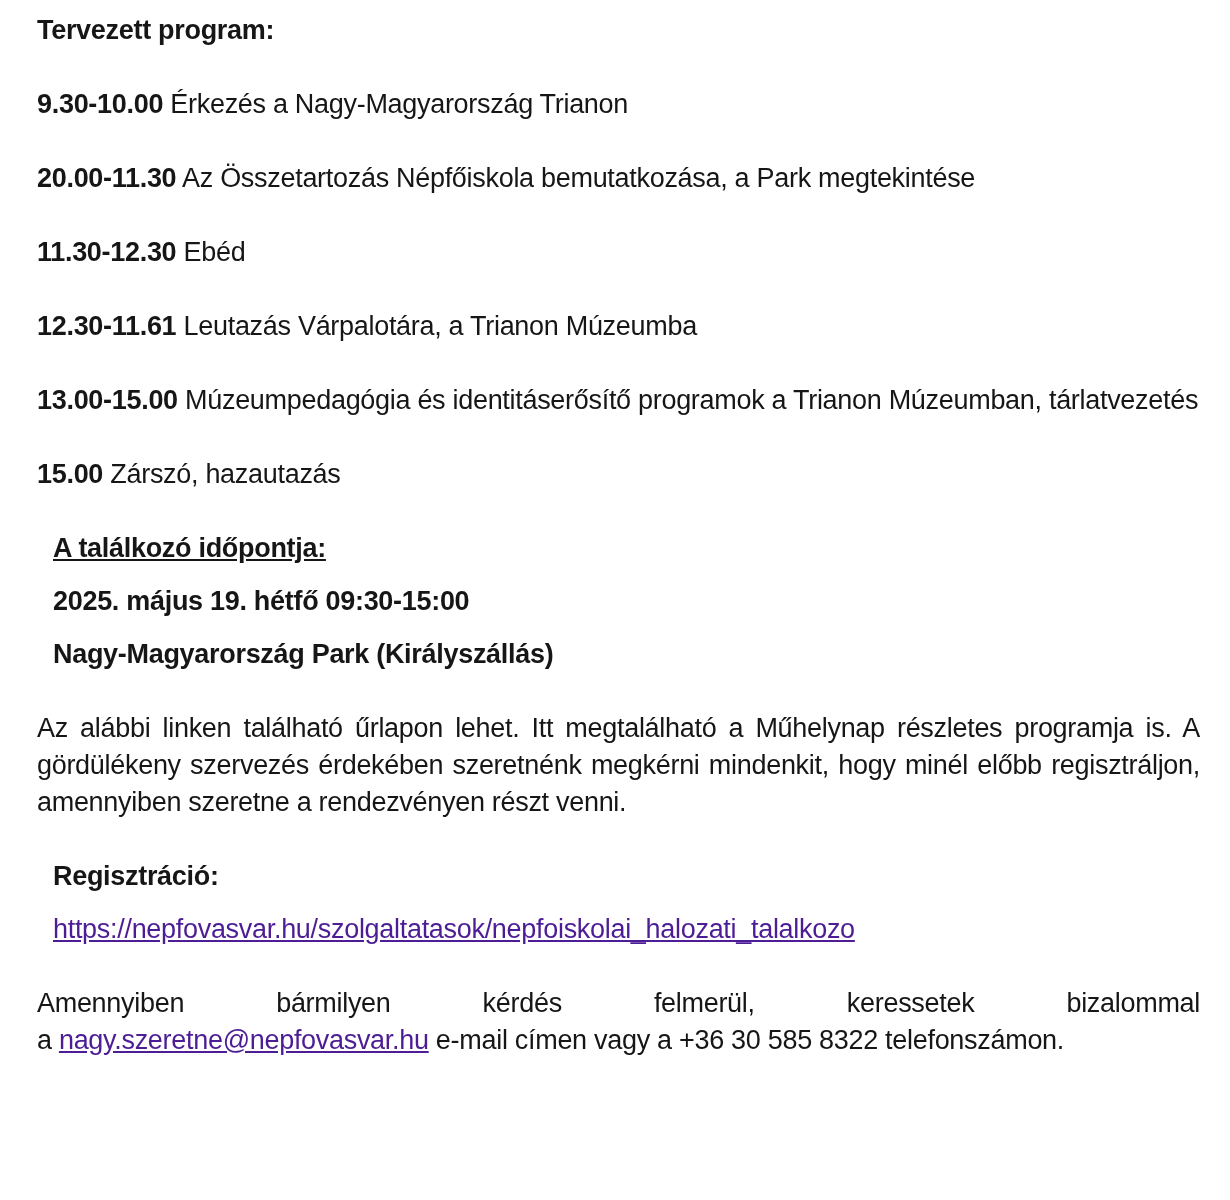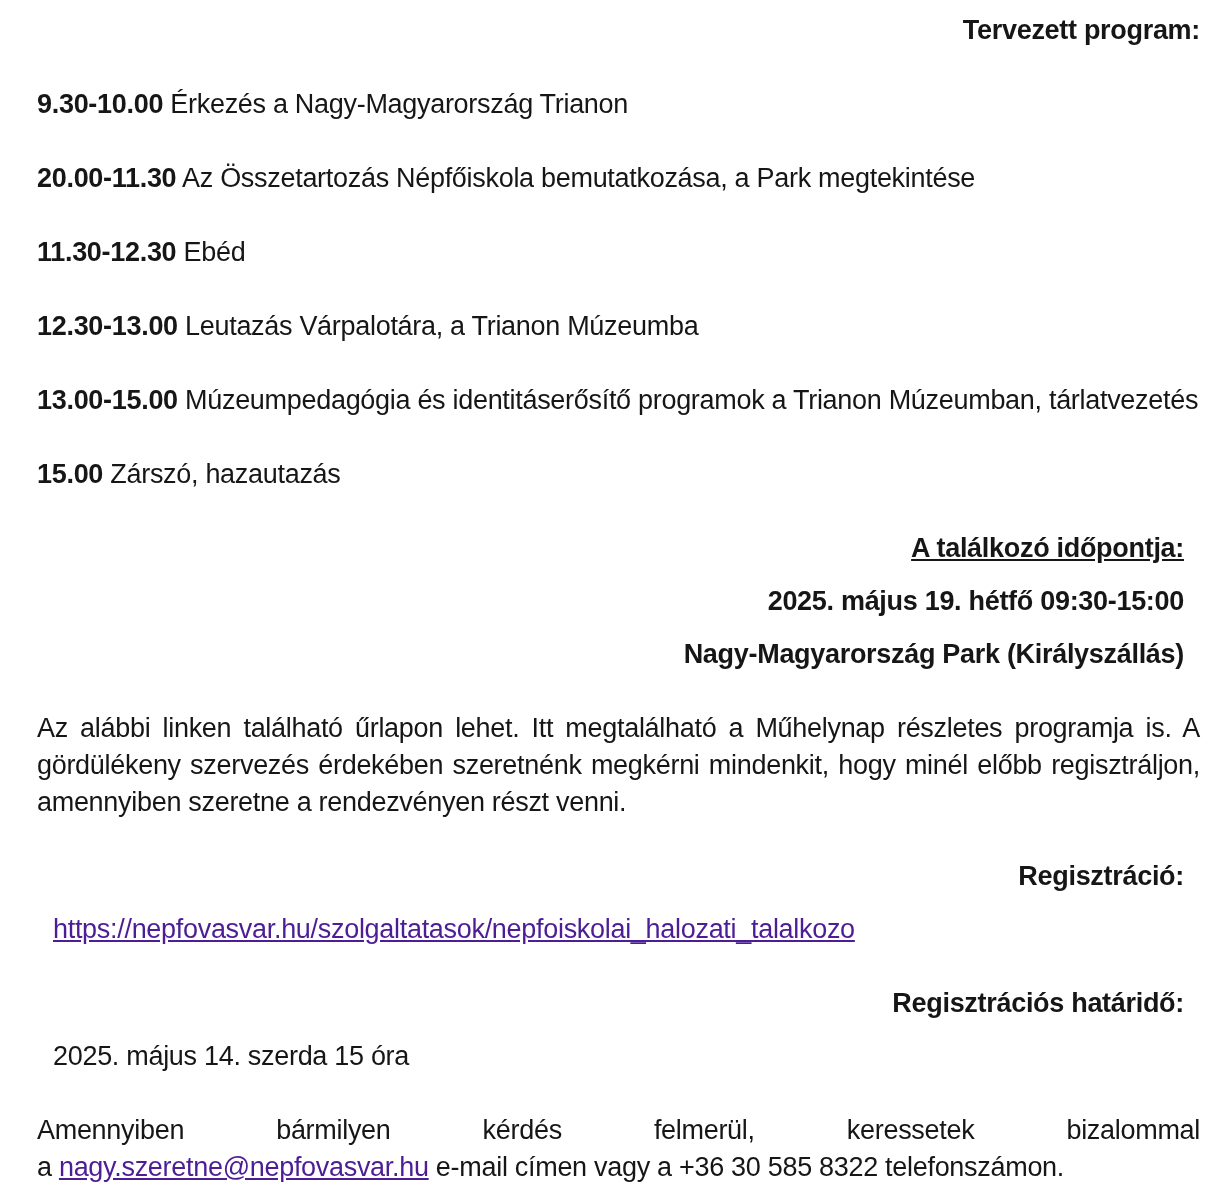--- a/index.html
+++ b/index.html
@@ -18,21 +18,21 @@
     padding: 12px 30px 0 37px;
     font-family: "Liberation Sans", sans-serif;
     font-size: 27px;
     line-height: 37px;
     color: #161616;
     letter-spacing: -0.3px;
   }
   .doc p { margin: 0 0 37px 0; }
   .block { margin: 0 0 37px 0; }
   .block p { margin: 16px; }
-  .bold { font-weight: 700; text-align: right; }
+  .bold { font-weight: 700; }
   .underline { text-decoration: underline; }
   .justify { text-align: justify; }
   .justify-full { text-align: justify; text-align-last: justify; margin-bottom: 0 !important; }
   .line2 { margin-bottom: 0 !important; }
   a.link {
     color: #4c1d95;
     text-decoration: underline;
     cursor: pointer;
     word-break: break-all;
   }
@@ -43,42 +43,38 @@
 <div class="doc">
 
   <p class="bold">Tervezett program:</p>
 
   <p class="justify"><span class="bold">9.30-10.00</span> <span>Érkezés a Nagy-Magyarország Trianon</span></p>
 
   <p class="justify"><span class="bold">20.00-11.30</span> <span>Az Összetartozás Népfőiskola bemutatkozása, a Park megtekintése</span></p>
 
   <p class="justify"><span class="bold">11.30-12.30</span> <span>Ebéd</span></p>
 
-  <p class="justify"><span class="bold">12.30-13.00</span> <span>Leutazás Várpalotára, a Trianon Múzeumba</span></p>
+  <p class="justify"><span class="bold">12.30-11.61</span> <span>Leutazás Várpalotára, a Trianon Múzeumba</span></p>
 
   <p class="justify"><span class="bold">13.00-15.00</span> <span>Múzeumpedagógia és identitáserősítő programok a Trianon Múzeumban, tárlatvezetés</span></p>
 
   <p class="justify"><span class="bold">15.00</span> <span>Zárszó, hazautazás</span></p>
 
   <div class="block">
     <p class="bold underline">A találkozó időpontja:</p>
     <p class="bold">2025. május 19. hétfő 09:30-15:00</p>
     <p class="bold">Nagy-Magyarország Park (Királyszállás)</p>
   </div>
 
   <p class="justify">Az alábbi linken található űrlapon lehet. Itt megtalálható a Műhelynap részletes programja is. A gördülékeny szervezés érdekében szeretnénk megkérni mindenkit, hogy minél előbb regisztráljon, amennyiben szeretne a rendezvényen részt venni.</p>
 
   <div class="block">
     <p class="bold">Regisztráció:</p>
     <p><a class="link" href="#">https://nepfovasvar.hu/szolgaltatasok/nepfoiskolai_halozati_talalkozo</a></p>
   </div>
 
-  <div class="block">
-    <p class="bold">Regisztrációs határidő:</p>
-    <p>2025. május 14. szerda 15 óra</p>
-  </div>
 
   <div>
     <p class="justify-full">Amennyiben bármilyen kérdés felmerül, keressetek bizalommal</p>
     <p class="line2"><span>a </span><a class="link" href="#">nagy.szeretne@nepfovasvar.hu</a><span> e-mail címen vagy a +36 30 585 8322 telefonszámon.</span></p>
   </div>
 
 </div>
 
 </body></html>

